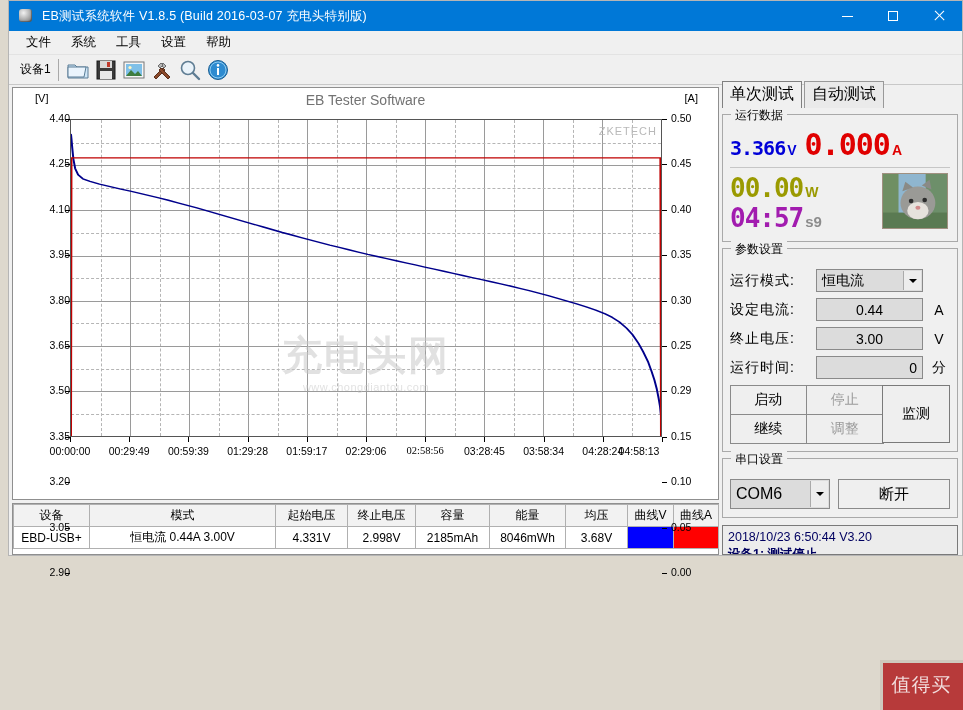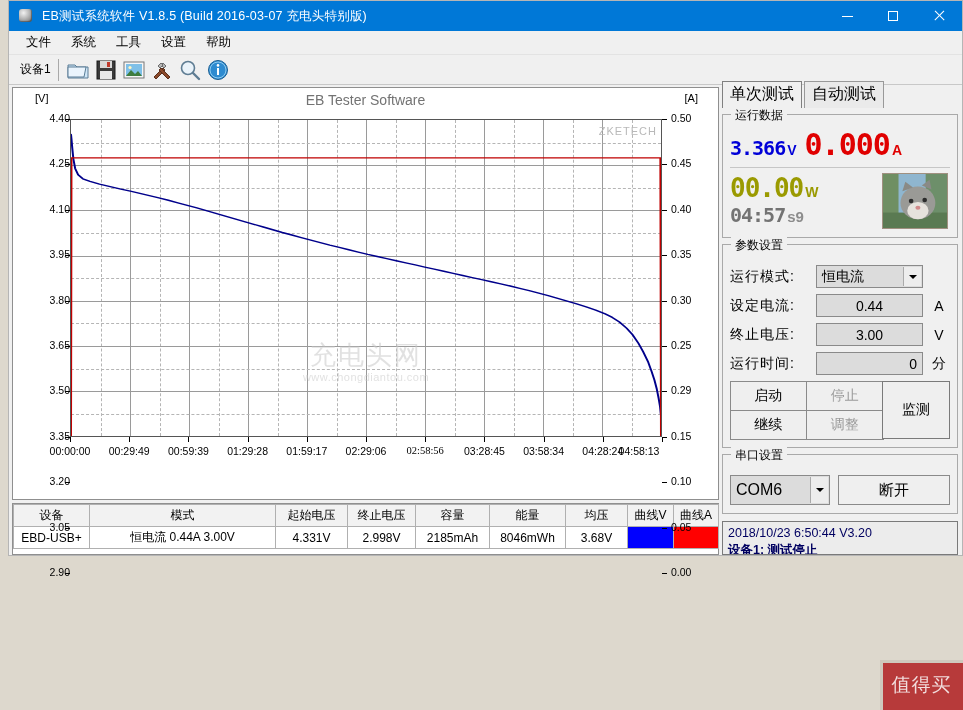--- a/index.html
+++ b/index.html
@@ -106,21 +106,21 @@
   #plot-svg { position:absolute; inset:0; width:100%; height:100%; }
   #wm-zketech {
     position:absolute; right:4px; top:5px; font-size:11px; color:#b9b9b9;
     letter-spacing:1px;
   }
   #wm-center {
     position:absolute; left:50%; top:76%; transform:translate(-50%,-50%);
     text-align:center; pointer-events:none; opacity:.55;
   }
   #wm-center .wm-cn {
-    font-size:26px; color:#c9c9c9; letter-spacing:2px; font-weight:normal;
+    font-size:40px; color:#c9c9c9; letter-spacing:2px; font-weight:bold;
     font-family:"DejaVu Sans", sans-serif;
   }
   #wm-center .wm-url { font-size:11px; color:#c9c9c9; letter-spacing:.5px; margin-top:-2px; }
   
   .ytick-l, .ytick-r, .xtick {
     position:absolute; font-size:10.5px; color:#000; white-space:nowrap;
   }
   .ytick-l { right:0; text-align:right; }
   .ytick-r { left:0; text-align:left; }
   .xtick { text-align:center; }
@@ -163,21 +163,21 @@
   
   #readout { padding-top:12px; }
   .seg-row { display:flex; align-items:baseline; }
   .seg {
     font-family:"DejaVu Sans Mono", monospace; font-weight:bold;
     letter-spacing:-1px;
   }
   .seg-v { font-size:20px; color:#0000d8; }
   .seg-a { font-size:30px; color:#e00000; }
   .seg-w { font-size:26px; color:#9a9a00; }
-  .seg-t { font-size:20px; color:#737373; }
+  .seg-t { font-size:26px; color:#a21caf; }
   .unit  { font-size:14px; font-weight:bold; margin-left:2px; }
   .unit-v { color:#0000d8; } .unit-a { color:#e00000; }
   .unit-w { color:#9a9a00; } .unit-t { color:#8c8c8c; font-size:15px; }
   #readout-sep { height:1px; background:#c6c6c6; margin:5px 0 5px 0; }
   #readout-lower { display:flex; align-items:flex-start; }
   #cat-photo {
     width:66px; height:56px; margin-left:auto; margin-right:2px;
     border:1px solid #a09080; overflow:hidden; position:relative;
     background:linear-gradient(180deg,#8fb6cf 0%, #7ea3bd 28%, #6d8f6a 55%, #5d7a55 100%);
   }

